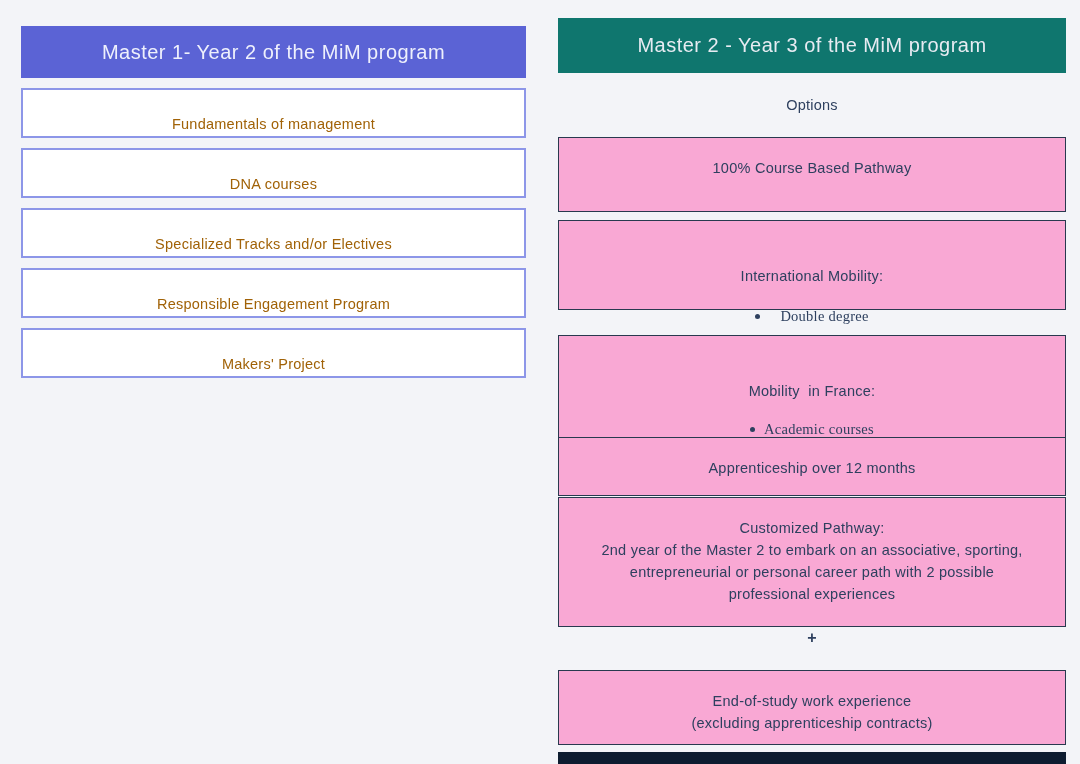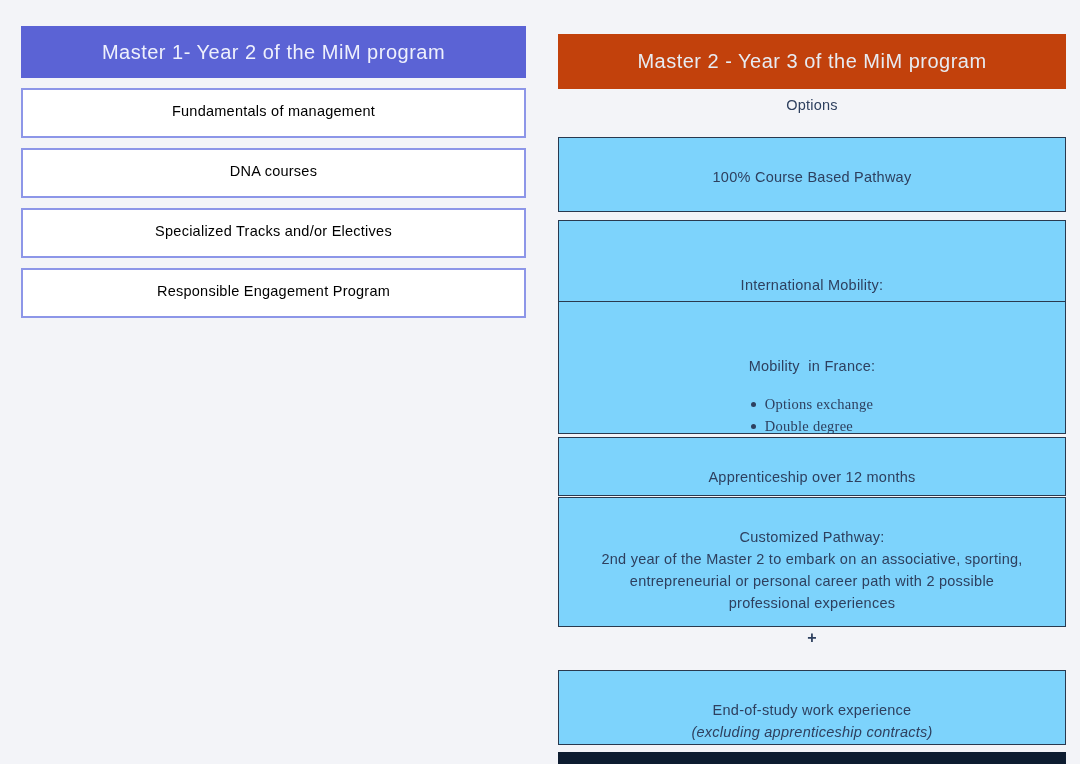--- a/index.html
+++ b/index.html
@@ -15,41 +15,41 @@
   .col { position:absolute; top:0; bottom:0; }
   .col-left  { left:21px;  width:505px; }
   .col-right { left:558px; width:508px; }
 
   .hdr {
     position:absolute; left:0; right:0;
     display:flex; align-items:center; justify-content:center;
     font-size:20px; letter-spacing:0.5px; font-weight:400;
   }
   .hdr-m1 { top:26px; height:52px; background:#5b63d5; color:#eef0fc; }
-  .hdr-m2 { top:34px; height:55px; background:#c2410c; color:#e7ebf2; }
+  .hdr-m2 { top:18px; height:55px; background:#0f766e; color:#e7ebf2; }
 
   .lbox {
     position:absolute; left:0; right:0; height:50px;
     background:#ffffff; border:2px solid #8d96e8;
     box-sizing:border-box;
-    text-align:center; padding-top:13px;
-    color:#000000; font-size:14.5px; letter-spacing:0.25px;
+    text-align:center; padding-top:26px;
+    color:#a16207; font-size:14.5px; letter-spacing:0.25px;
   }
 
   .rbox {
     position:absolute; left:0; right:0;
-    background:#7dd3fc; border:1.5px solid #29394f;
+    background:#f9a8d4; border:1.5px solid #29394f;
     box-sizing:border-box;
     text-align:center; color:#2e405f;
     font-size:14.5px; letter-spacing:0.25px;
-    padding-top:28px;
+    padding-top:19px;
   }
   .rline { line-height:22px; white-space:pre-wrap; }
   .rtitle { line-height:22px; white-space:pre-wrap;margin-top:25px; }
-  .italic { font-style:italic; }
+  .italic { }
 
   .blist { display:inline-block; text-align:left; margin-top:18px; }
   .blist.tight { margin-top:16px; }
   .bitem { display:flex; align-items:center; line-height:22px;font-family:Liberation Serif, serif; }
   .dot {
     width:5px; height:5px; border-radius:50%;
     background:#2e405f; flex:none;
   }
   .gap-wide .dot { margin-right:20px; }
   .gap-narrow .dot { margin-right:9px; }
@@ -86,20 +86,23 @@
     </div>
 
     <div class="lbox" style="top:208px">
       <span>Specialized Tracks and/or Electives</span>
     </div>
 
     <div class="lbox" style="top:268px">
       <span>Responsible Engagement Program</span>
     </div>
 
+    <div class="lbox" style="top:328px">
+      <span>Makers' Project</span>
+    </div>
   </section>
 
   <section class="col col-right">
     <header class="hdr hdr-m2">Master 2 - Year 3 of the MiM program</header>
 
     <div class="options-label">Options</div>
 
     <div class="rbox" style="top:137px;height:75px">
       <div class="rline">100% Course Based Pathway</div>
     </div>
@@ -107,26 +110,26 @@
     <div class="rbox" style="top:220px;height:90px">
       <div class="rtitle">International Mobility:</div>
       <div class="blist">
         <div class="bitem gap-wide">
           <span class="dot"></span>
           <span>Double degree</span>
         </div>
       </div>
     </div>
 
-    <div class="rbox" style="top:301px;height:133px">
+    <div class="rbox" style="top:335px;height:133px">
       <div class="rtitle">Mobility  in France:</div>
       <div class="blist tight">
         <div class="bitem gap-narrow">
           <span class="dot"></span>
-          <span>Options exchange</span>
+          <span>Academic courses</span>
         </div>
         <div class="bitem gap-narrow">
           <span class="dot"></span>
           <span>Double degree</span>
         </div>
       </div>
     </div>
 
     <div class="rbox" style="top:437px;height:59px">
       <div class="rline">Apprenticeship over 12 months</div>

